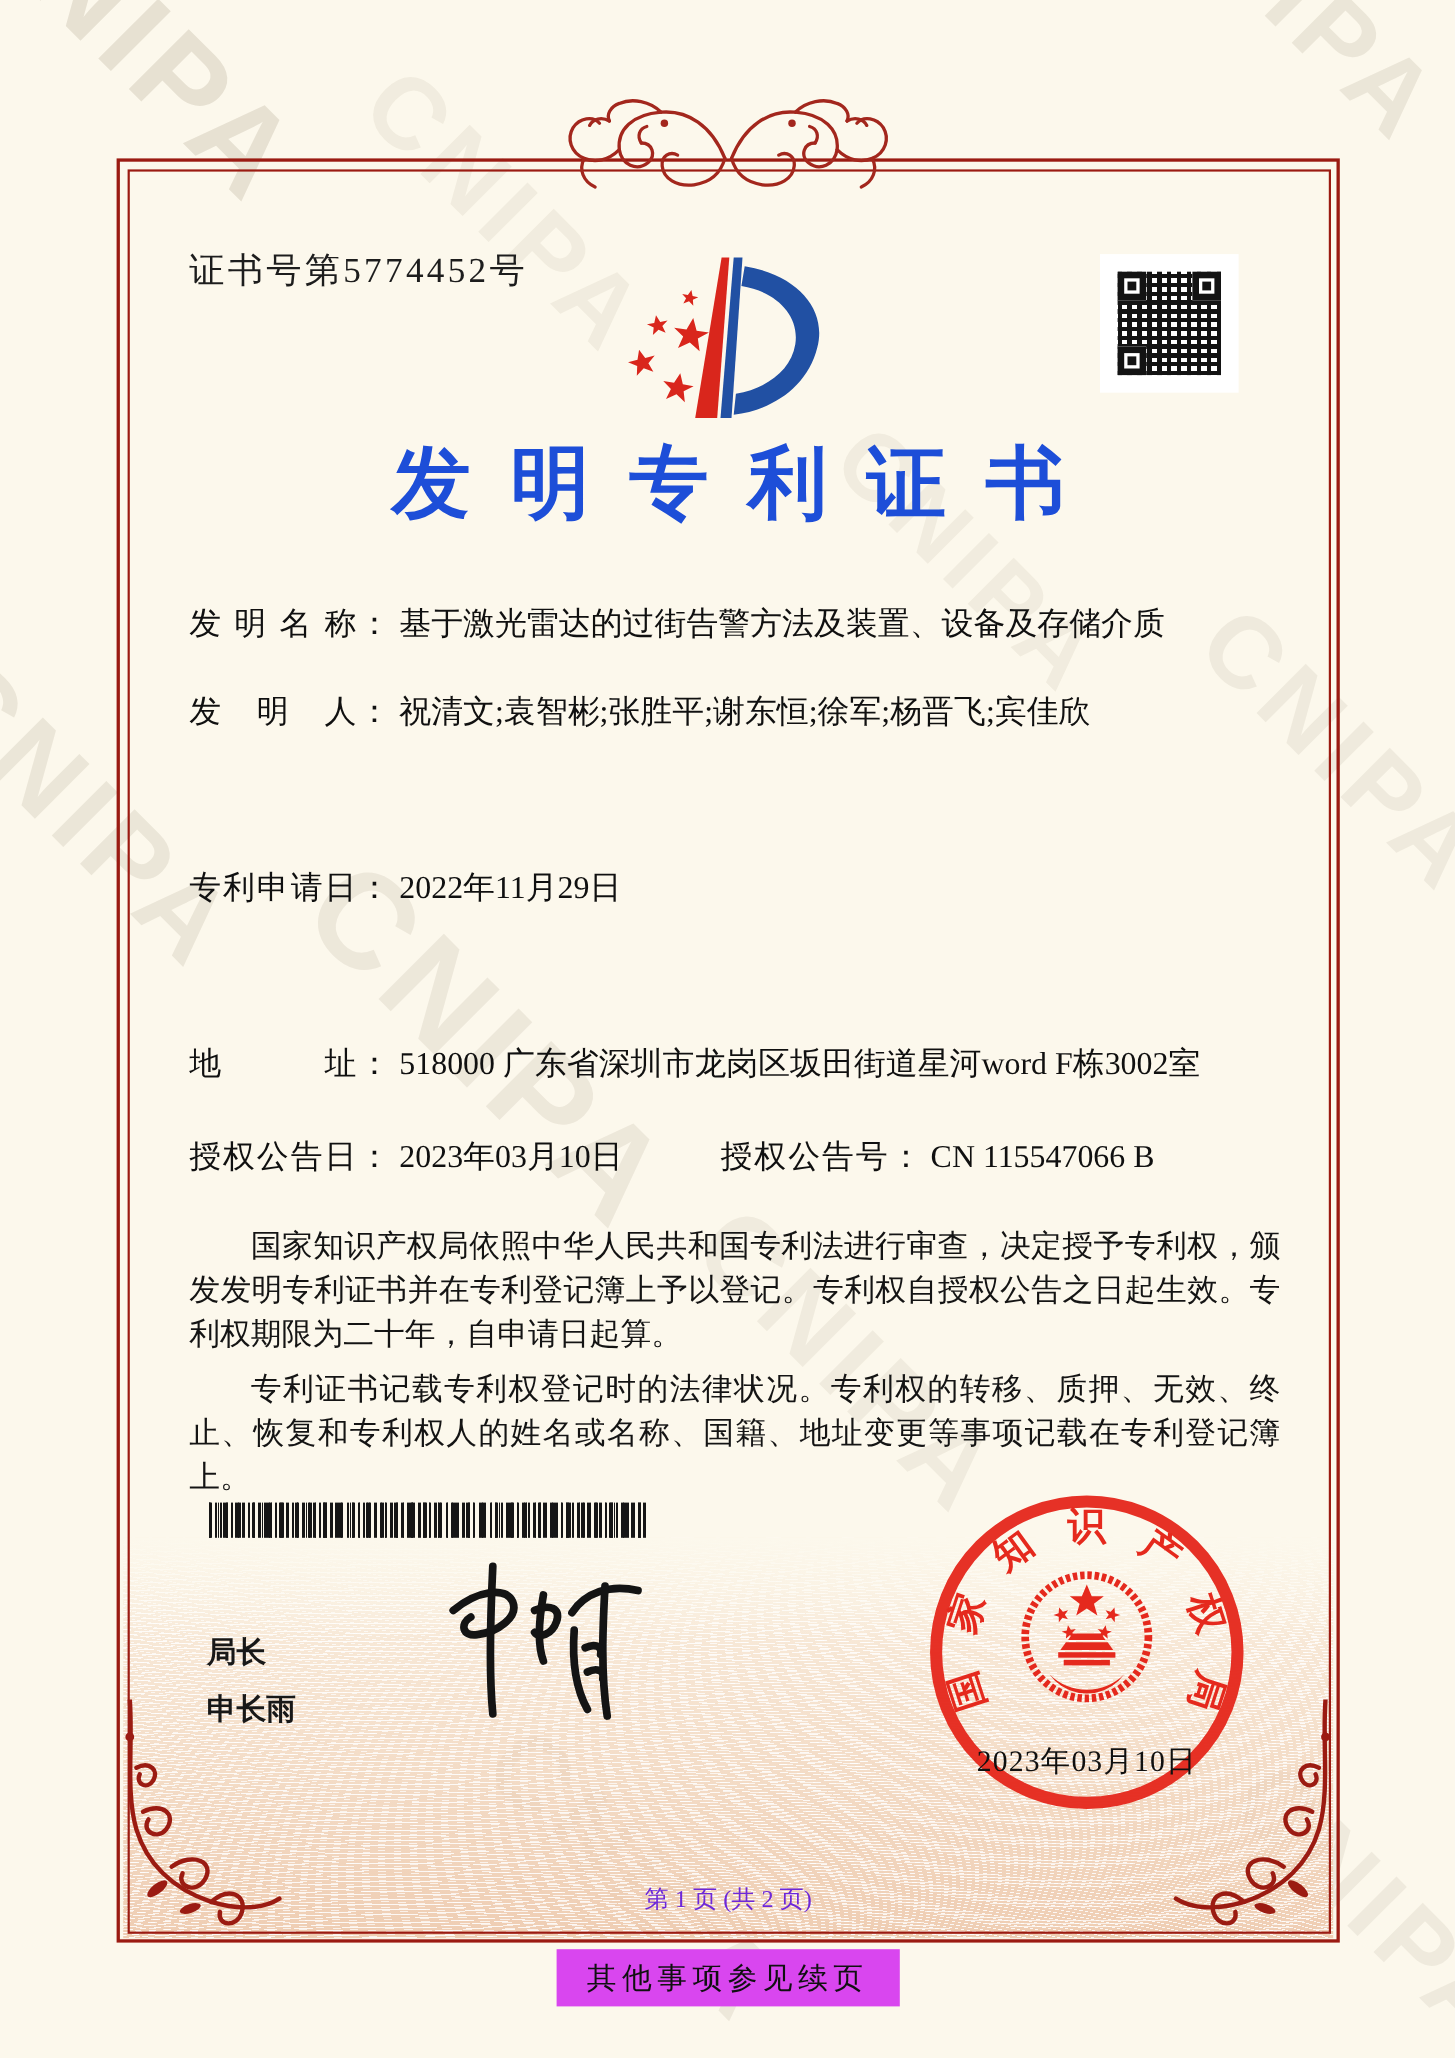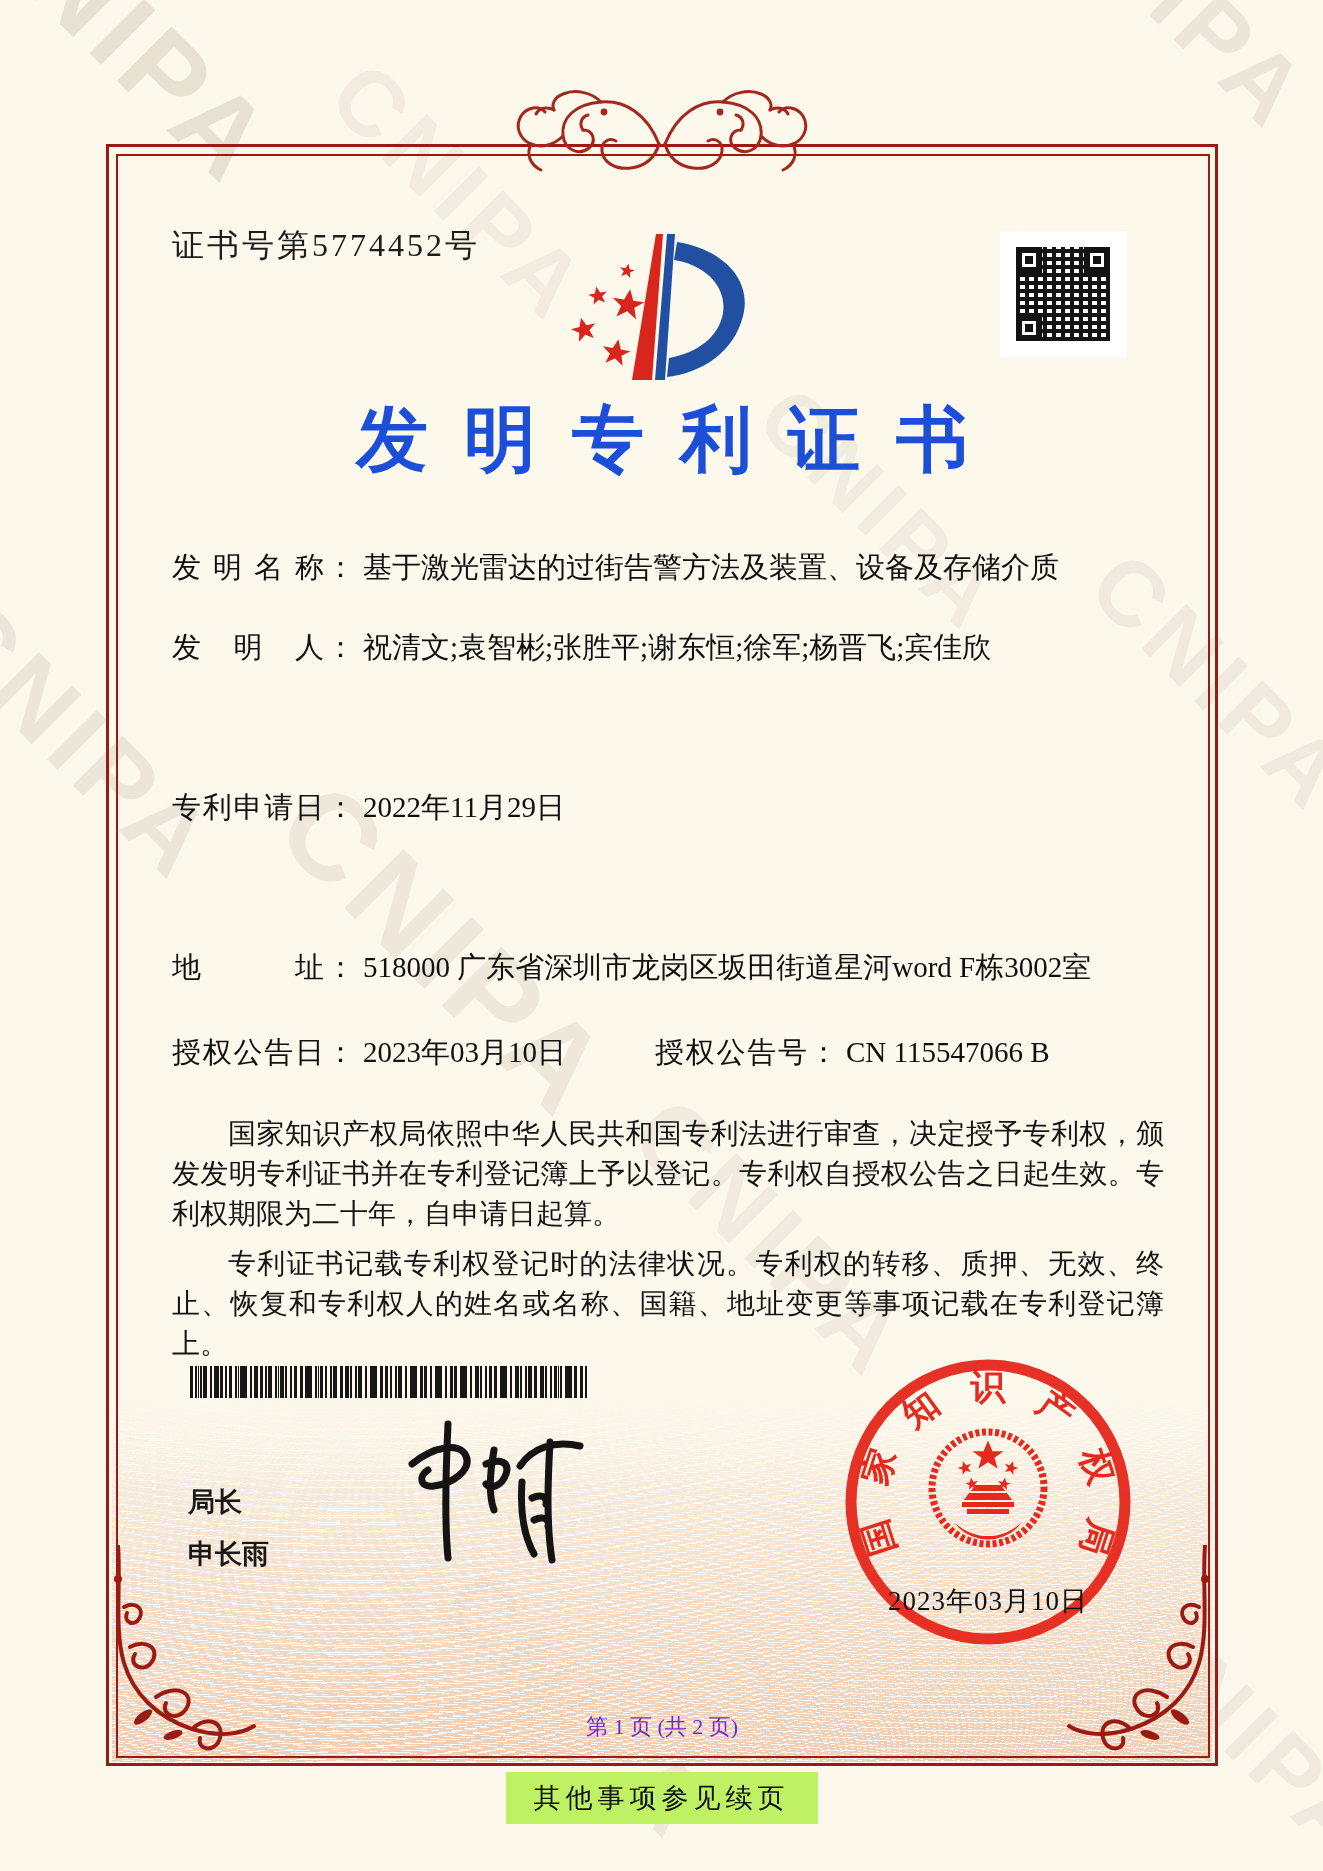--- a/index.html
+++ b/index.html
@@ -63,21 +63,21 @@
         repeating-linear-gradient(90deg,#161616 0 2px,transparent 2px 5px),
         repeating-linear-gradient(90deg,#161616 0 1px,transparent 1px 8px),
         repeating-linear-gradient(90deg,#161616 0 3px,transparent 3px 13px);}
   .director{position:absolute;left:188px;font-family:"Liberation Sans","DejaVu Sans",sans-serif;
             font-weight:600;font-size:27px;color:#181818;}
   .dt{top:1484px;} .dn{top:1536px;}
   .sig{position:absolute;left:382px;top:1406px;width:220px;height:172px;}
   .seal{position:absolute;left:838px;top:1350px;width:300px;height:306px;}
   .page-num{position:absolute;left:206px;top:1712px;width:912px;text-align:center;font-size:22px;color:#6d28d9;}
   .foot-note{position:absolute;left:50%;top:1772px;transform:translateX(-50%);
-             background:#bef264;padding:8px 28px;font-size:27px;letter-spacing:5px;color:#101010;}
+             background:#d946ef;padding:8px 28px;font-size:27px;letter-spacing:5px;color:#101010;}
 </style>
 </head>
 <body>
 
 <div class="page">
 
   <span class="wm w1">CNIPA</span>
   <span class="wm w2">CNIPA</span>
   <span class="wm w3">CNIPA</span>
   <span class="wm w4">CNIPA</span>

